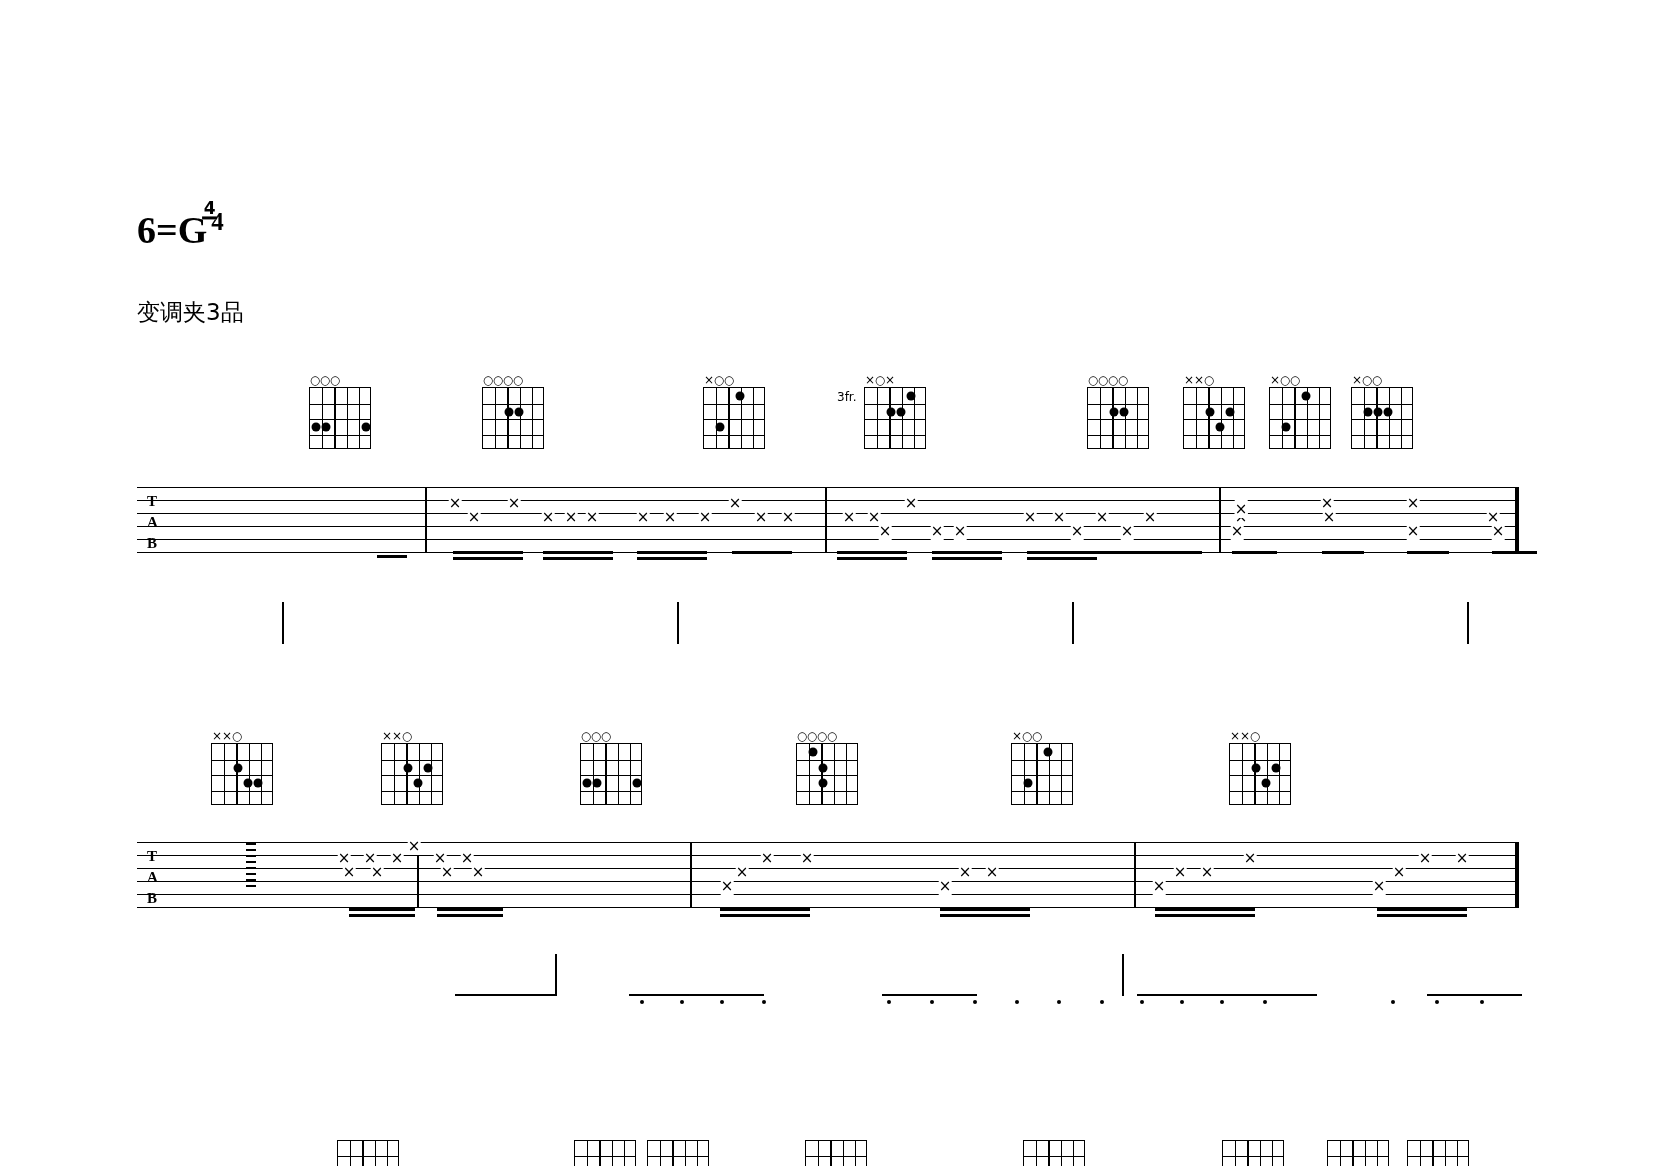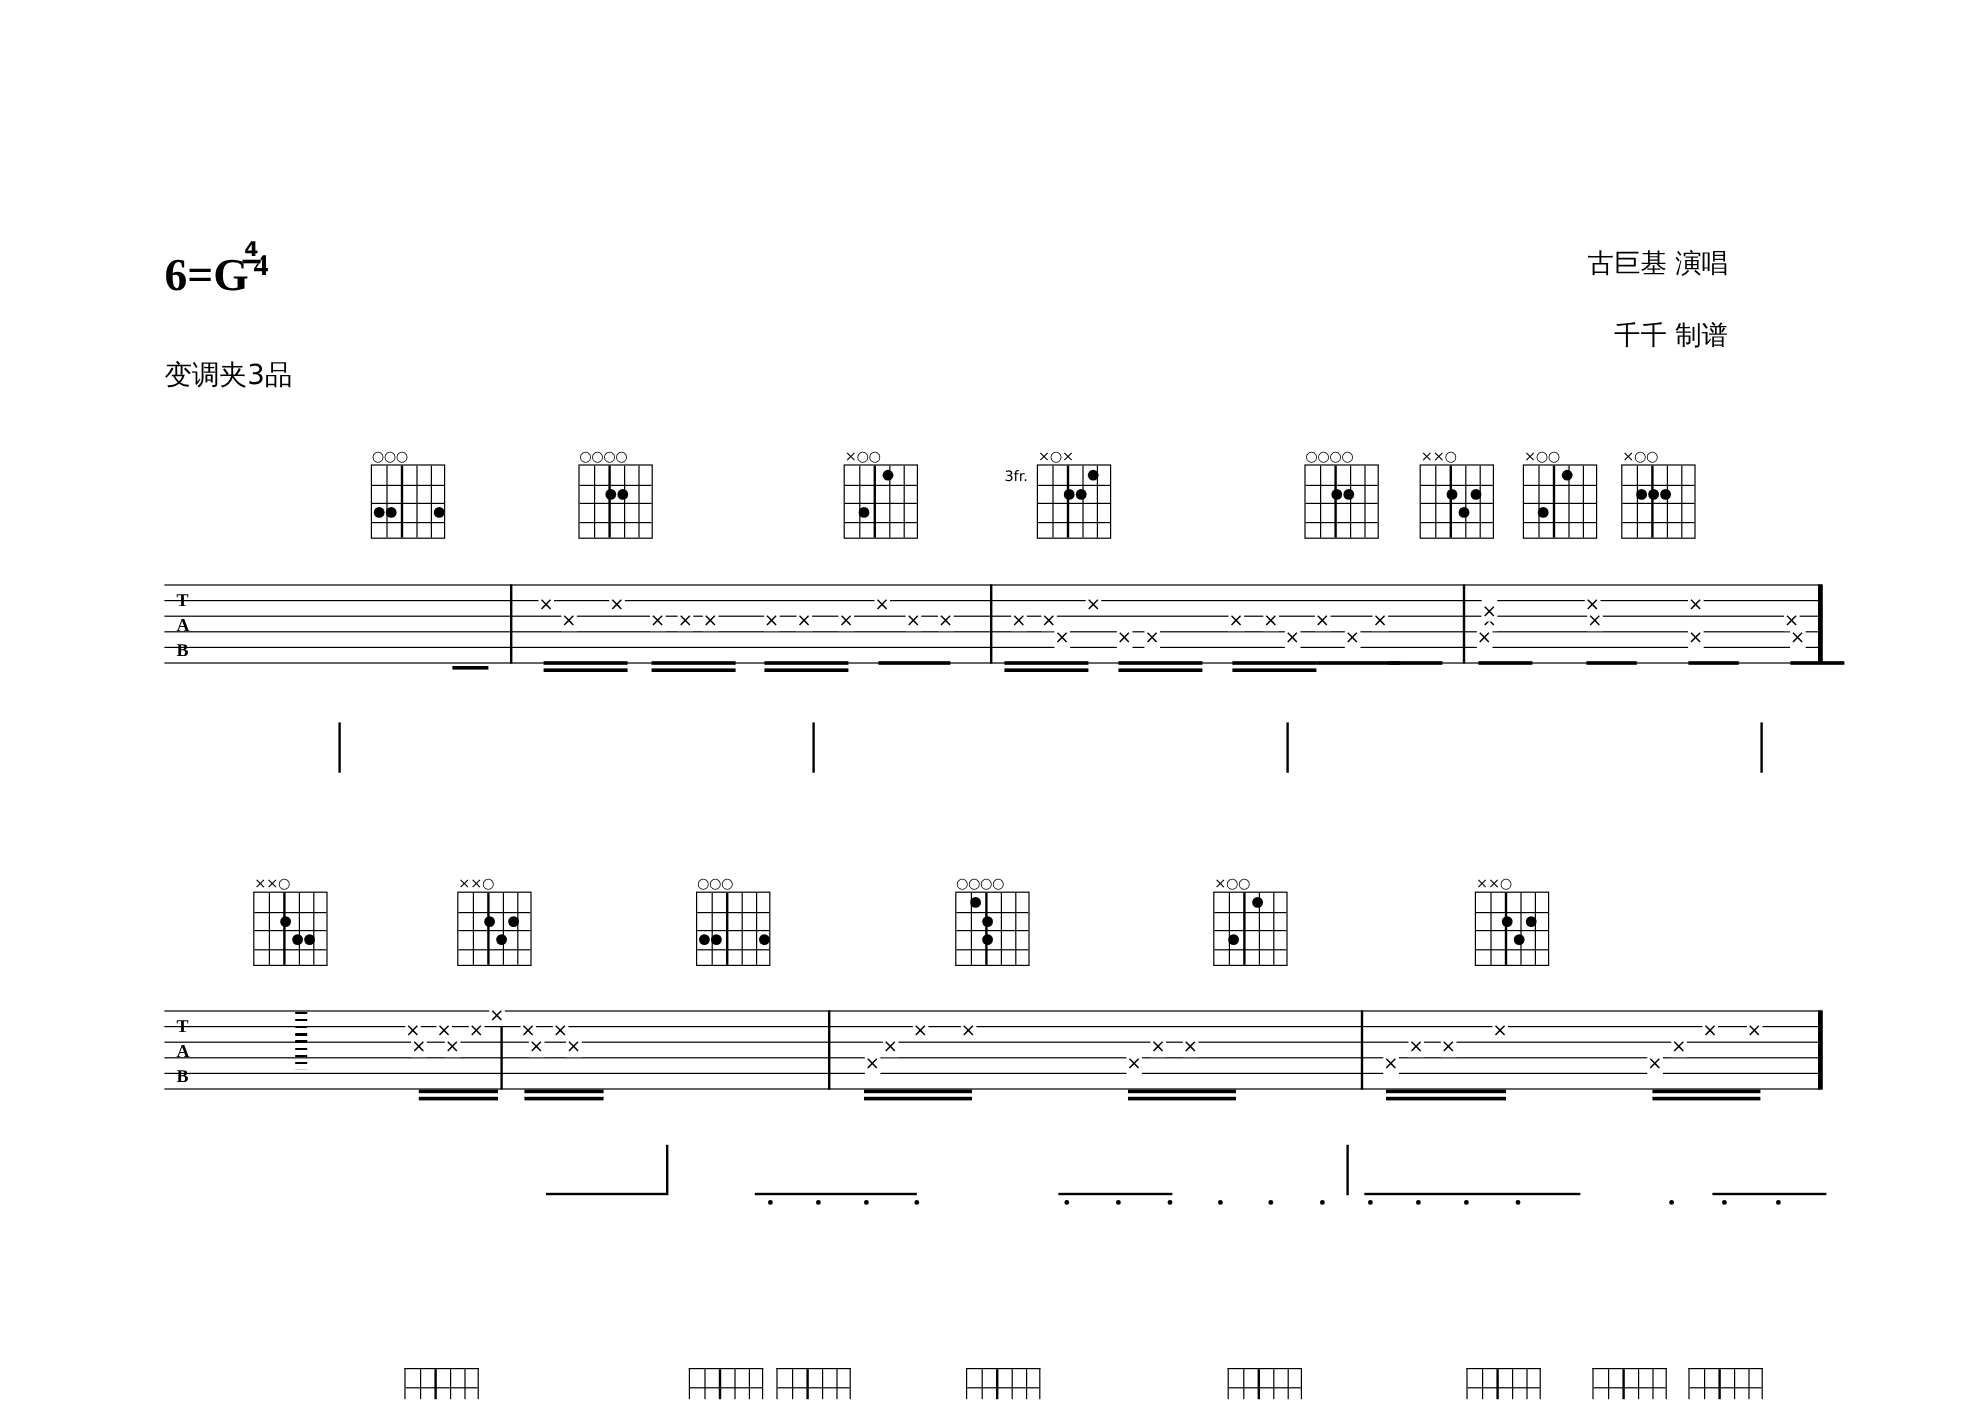--- a/index.html
+++ b/index.html
@@ -60,24 +60,20 @@
 
   <div class="keyblock">
     <span class="keytext">6=G</span>
     <span class="meter">
       <span class="num">4</span>
       <span>4</span>
     </span>
   </div>
   <div class="capo">变调夹3品</div>
 
-  <div class="credits">
-    <div>古巨基 演唱</div>
-    <div>千千 制谱</div>
-  </div>
 
   <div id="chordrow1" style="position:absolute;top:372px;left:0;width:100%;height:100px;">
       <div class="chord" style="left: 298px;">
         <div class="cname"></div>
         <div class="marks">
           <span style="left: 6px;">○</span>
           <span style="left: 16px;">○</span>
           <span style="left: 26px;">○</span>
         </div>
         <div class="grid">

